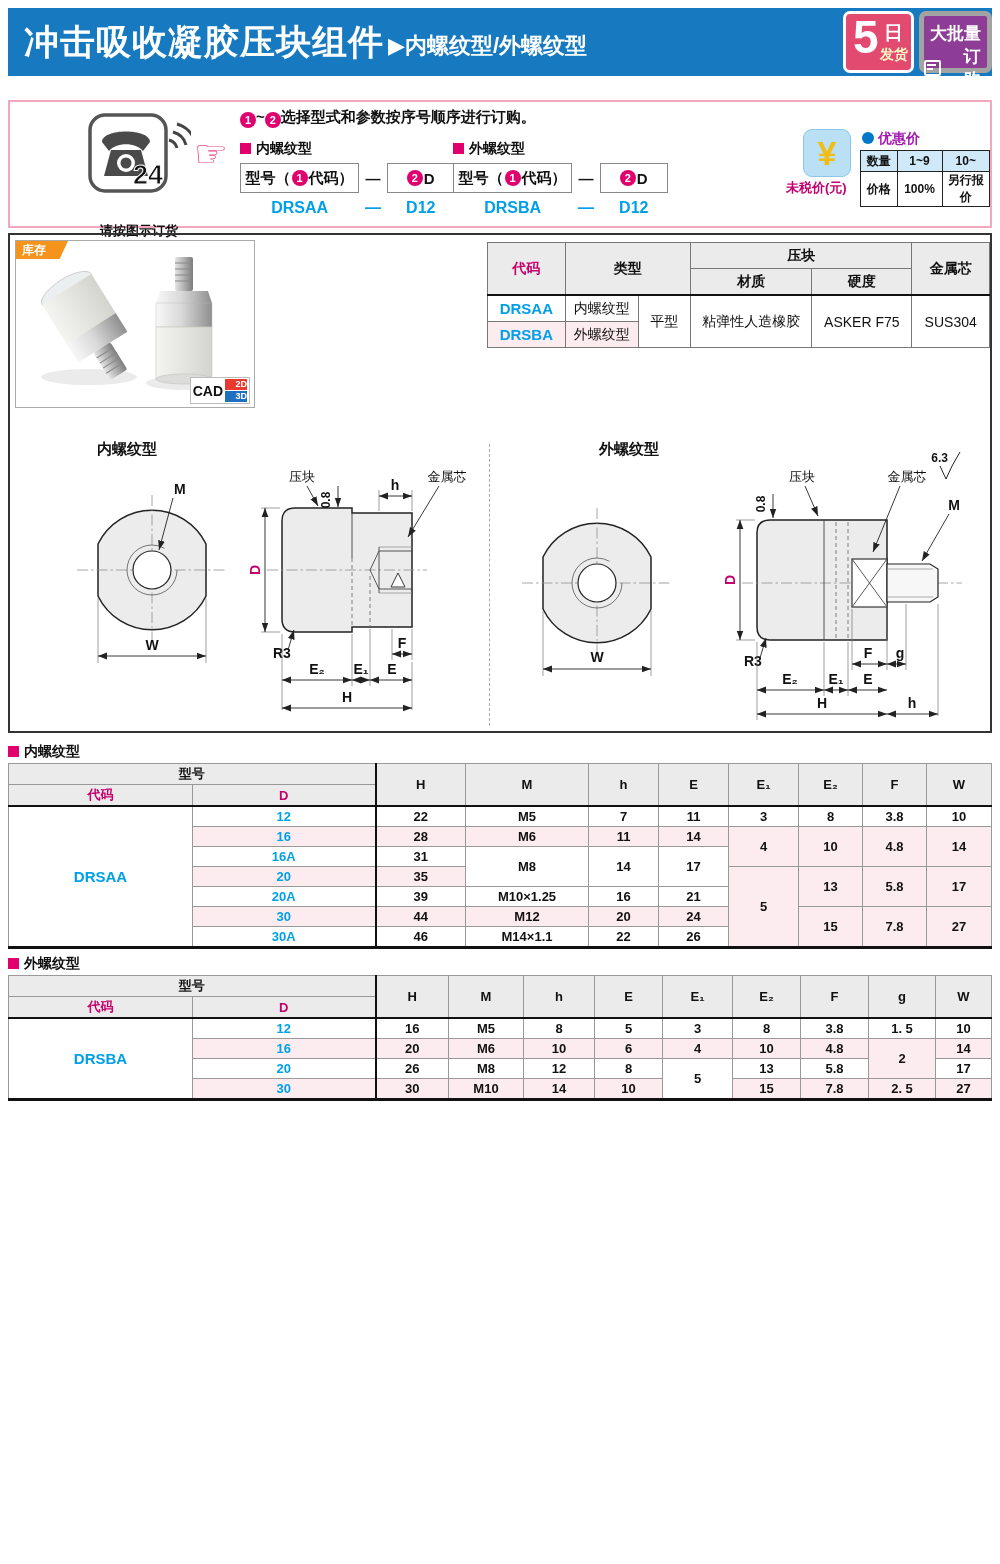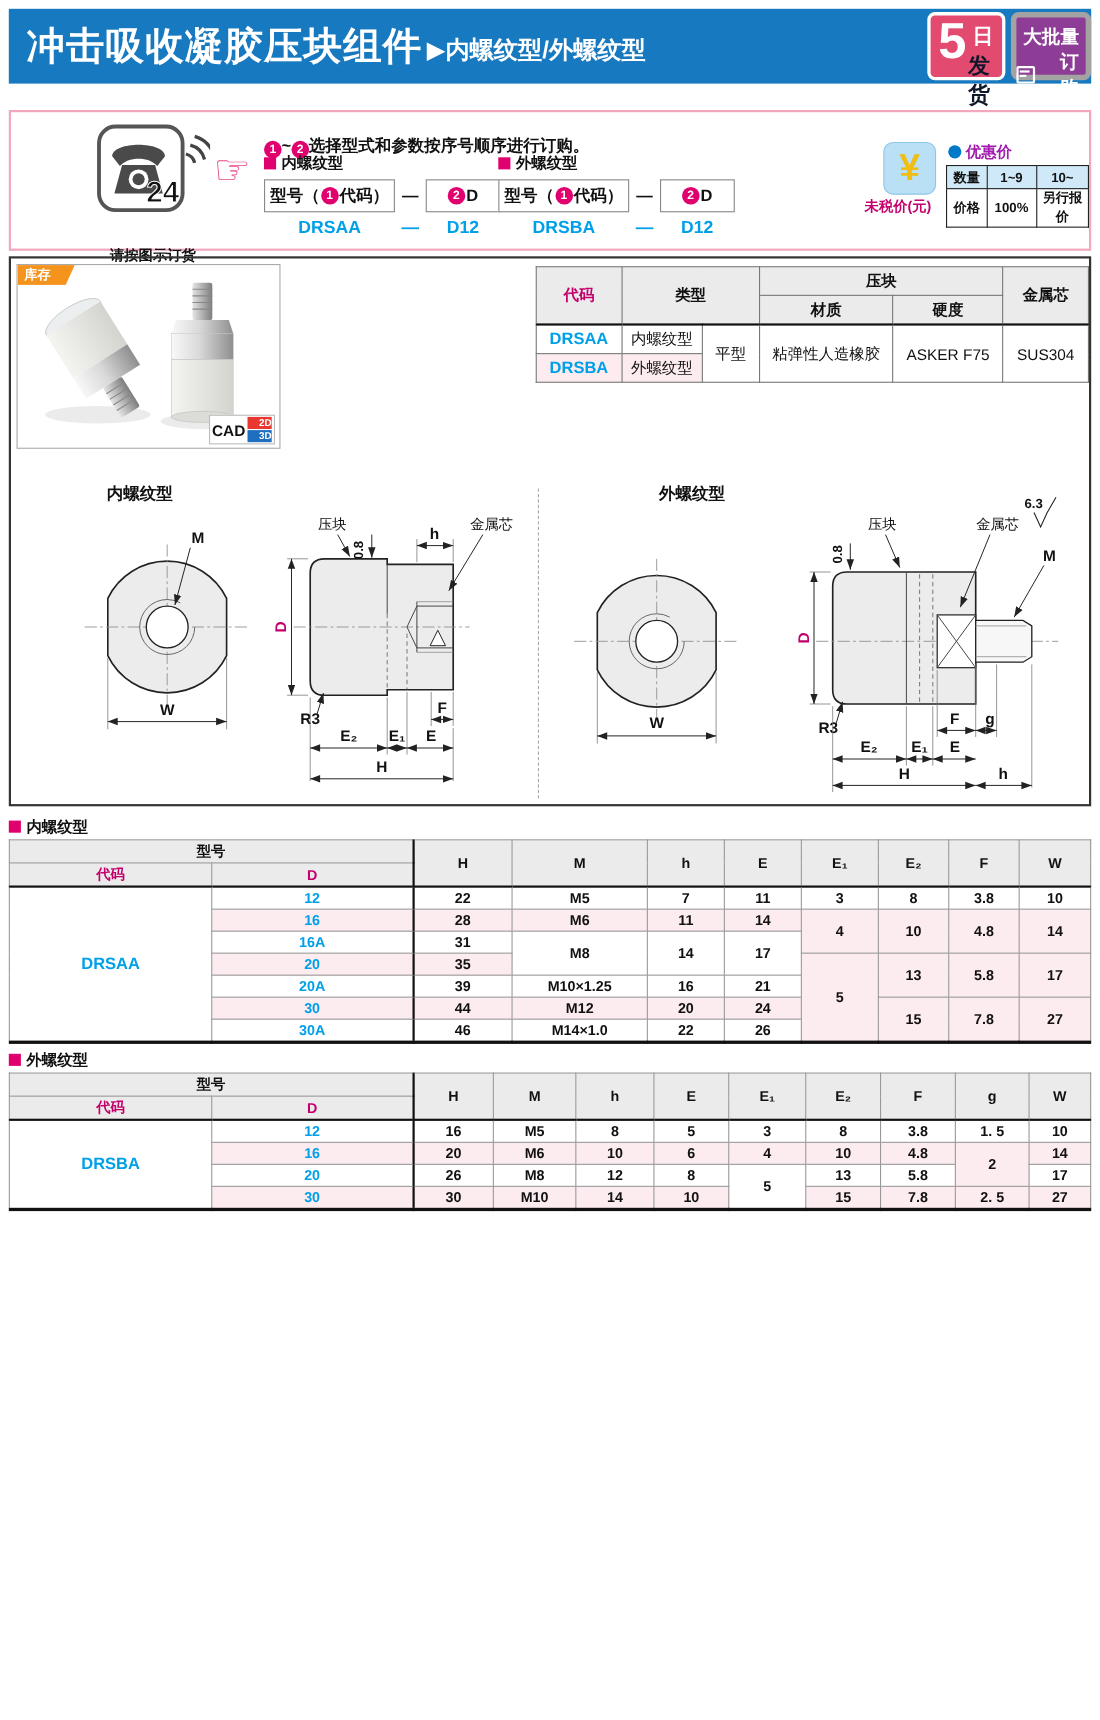--- a/index.html
+++ b/index.html
@@ -7,36 +7,36 @@
         font-family:"Liberation Sans","DejaVu Sans",sans-serif;color:#111;}
   
   .topbar{position:absolute;left:8px;top:8px;width:984px;height:68px;background:#1779bf;
           display:flex;align-items:center;}
   .title{font-size:35px;font-weight:bold;color:#fff;margin-left:16px;letter-spacing:1px;}
   .subtitle{font-size:22px;font-weight:bold;color:#fff;margin-left:4px;margin-top:8px;}
   .badge-day{position:absolute;left:835px;top:3px;width:71px;height:62px;background:#e24a70;
              border:3px solid #fff;border-radius:7px;box-sizing:border-box;}
   .badge-day .b5{position:absolute;left:7px;top:-4px;font-size:46px;font-weight:bold;color:#fff;}
   .badge-day .bday{position:absolute;left:38px;top:6px;font-size:19px;font-weight:bold;color:#fff;}
-  .badge-day .bship{position:absolute;left:34px;top:32px;font-size:20px;font-weight:bold;color:#0f172a;}
+  .badge-day .bship{position:absolute;left:34px;top:32px;font-size:14px;font-weight:bold;color:#fef9c3;}
   .badge-bulk{position:absolute;left:911px;top:3px;width:73px;height:62px;background:#8e3d96;
               border:5px solid #a3a3a3;border-radius:7px;box-sizing:border-box;text-align:center;}
   .badge-bulk .l1{font-size:17px;font-weight:bold;color:#fff;margin-top:6px;}
   .badge-bulk .l2{display:flex;align-items:center;justify-content:center;gap:16px;
                   font-size:17px;font-weight:bold;color:#fff;}
   .cart-ic{display:inline-block;width:15px;height:12px;border:2px solid #fff;border-radius:2px;position:relative;}
   .cart-ic:before{content:"";position:absolute;left:1px;top:2px;width:9px;height:2px;background:#fff;}
   .cart-ic:after{content:"";position:absolute;left:1px;top:6px;width:6px;height:2px;background:#fff;}
   
   .orderbox{position:absolute;left:8px;top:100px;width:984px;height:128px;background:#fff;
             border:2px solid #f2a7bd;box-sizing:border-box;}
   .phoneblock{position:absolute;left:64px;top:10px;width:130px;text-align:center;}
   .phonecap{font-size:13px;font-weight:bold;margin-top:18px;}
   .hand{position:absolute;left:184px;top:30px;font-size:38px;color:#e8498b;font-weight:bold;}
-  .instr{position:absolute;left:230px;top:21px;font-size:15px;font-weight:bold;}
+  .instr{position:absolute;left:230px;top:6px;font-size:15px;font-weight:bold;}
   .numc{display:inline-block;width:16px;height:16px;border-radius:50%;background:#e0006e;color:#fff;
         font-size:11px;font-weight:bold;text-align:center;line-height:16px;vertical-align:-2px;}
   .ordgrp{position:absolute;top:38px;width:215px;}
   .ordgrp.g1{left:230px;} .ordgrp.g2{left:443px;}
   .ghead{font-size:14px;font-weight:bold;}
   .sq{display:inline-block;width:11px;height:11px;background:#e0006e;margin-right:5px;vertical-align:-1px;}
   .boxrow{display:flex;align-items:center;margin-top:5px;}
   .pbox{border:1.5px solid #888;height:30px;box-sizing:border-box;display:flex;align-items:center;
         justify-content:center;font-size:15px;font-weight:bold;background:#fff;gap:1px;}
   .pbox.b1{width:122px;} .pbox.b2{width:70px;}
@@ -526,21 +526,21 @@
         <td>M12</td>
         <td>20</td>
         <td>24</td>
         <td rowspan="2">15</td>
         <td rowspan="2">7.8</td>
         <td rowspan="2">27</td>
       </tr>
       <tr>
         <td class="dval">30A</td>
         <td class="hb">46</td>
-        <td>M14×1.0</td>
+        <td>M14×1.1</td>
         <td>22</td>
         <td>26</td>
       </tr>
     </tbody>
   </table>
 
   <div class="seclab" style="top:955px;">
     <span class="sq"></span><span>外螺纹型</span>
   </div>
   <table class="dtab" style="top:975px;">

